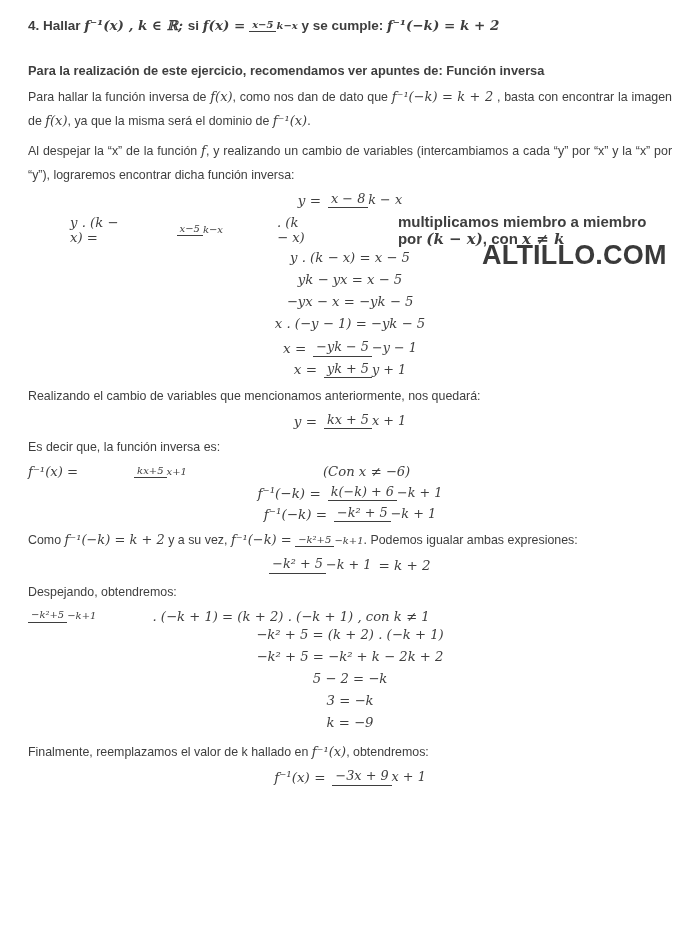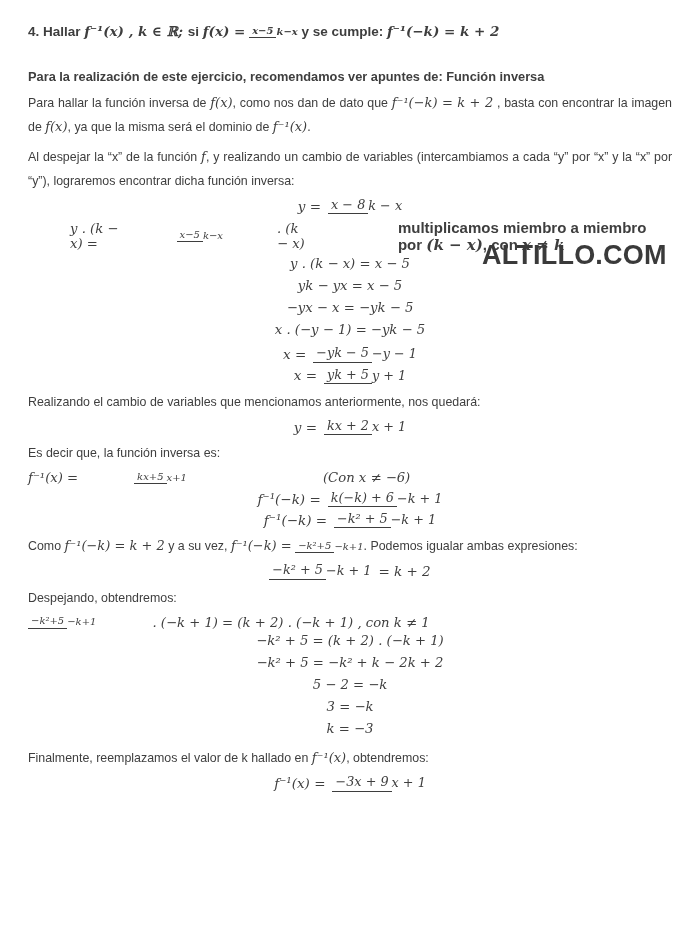--- a/index.html
+++ b/index.html
@@ -15,21 +15,21 @@
     position:absolute; left:482px; top:240px;
     font-size:27px; font-weight:900; letter-spacing:0.2px;
     color:#3a3a3a; font-family:"Liberation Sans","DejaVu Sans",sans-serif;
   }
 
   .m {
     font-family:"DejaVu Serif","Liberation Serif",serif;
     font-style:italic;
   }
 
-  .title { font-size:13.5px; font-weight:bold; white-space:nowrap; line-height:30px;margin-top:6px; }
+  .title { font-size:13.5px; font-weight:bold; white-space:nowrap; line-height:30px; }
   .title .m { font-weight:bold; }
 
   .heading { font-size:12.8px; font-weight:bold; margin-top:22px; line-height:16px; }
 
   .p { font-size:12.4px; line-height:24px; text-align:justify; margin-top:6px; }
   .p .m { font-size:13px; }
 
   
   .frac {
     display:inline-flex; flex-direction:row; text-align:center;
@@ -118,21 +118,21 @@
         <span class="num">yk + 5</span>
         <span class="den">y + 1</span>
       </span>
     </div>
 
   <div class="p">Realizando el cambio de variables que mencionamos anteriormente, nos quedará:</div>
 
   <div class="disp">
       <span class="m">y =</span>
       <span class="frac">
-        <span class="num">kx + 2</span>
+        <span class="num">kx + 5</span>
         <span class="den">x + 1</span>
       </span>
     </div>
 
   <div class="p">Es decir que, la función inversa es:</div>
 
   <div class="eql">
       <span class="m">f⁻¹(x) =</span>
       <span class="gap6"></span>
       <span class="frac fs">
@@ -181,21 +181,21 @@
         <span class="den">−k+1</span>
       </span>
       <span class="gap6"></span>
       <span class="m">. (−k + 1) = (k + 2) . (−k + 1) , con k ≠ 1</span>
     </div>
 
   <div class="eqc"><span class="m">−k² + 5 = (k + 2) . (−k + 1)</span></div>
   <div class="eqc"><span class="m">−k² + 5 = −k² + k − 2k + 2</span></div>
   <div class="eqc"><span class="m">5 − 2 = −k</span></div>
   <div class="eqc"><span class="m">3 = −k</span></div>
-  <div class="eqc"><span class="m">k = −3</span></div>
+  <div class="eqc"><span class="m">k = −9</span></div>
 
   <div class="p"><span>Finalmente, reemplazamos el valor de k hallado en </span><span class="m">f⁻¹(x)</span><span>, obtendremos:</span></div>
 
   <div class="disp">
       <span class="m">f⁻¹(x) =</span>
       <span class="frac">
         <span class="num">−3x + 9</span>
         <span class="den">x + 1</span>
       </span>
     </div>

